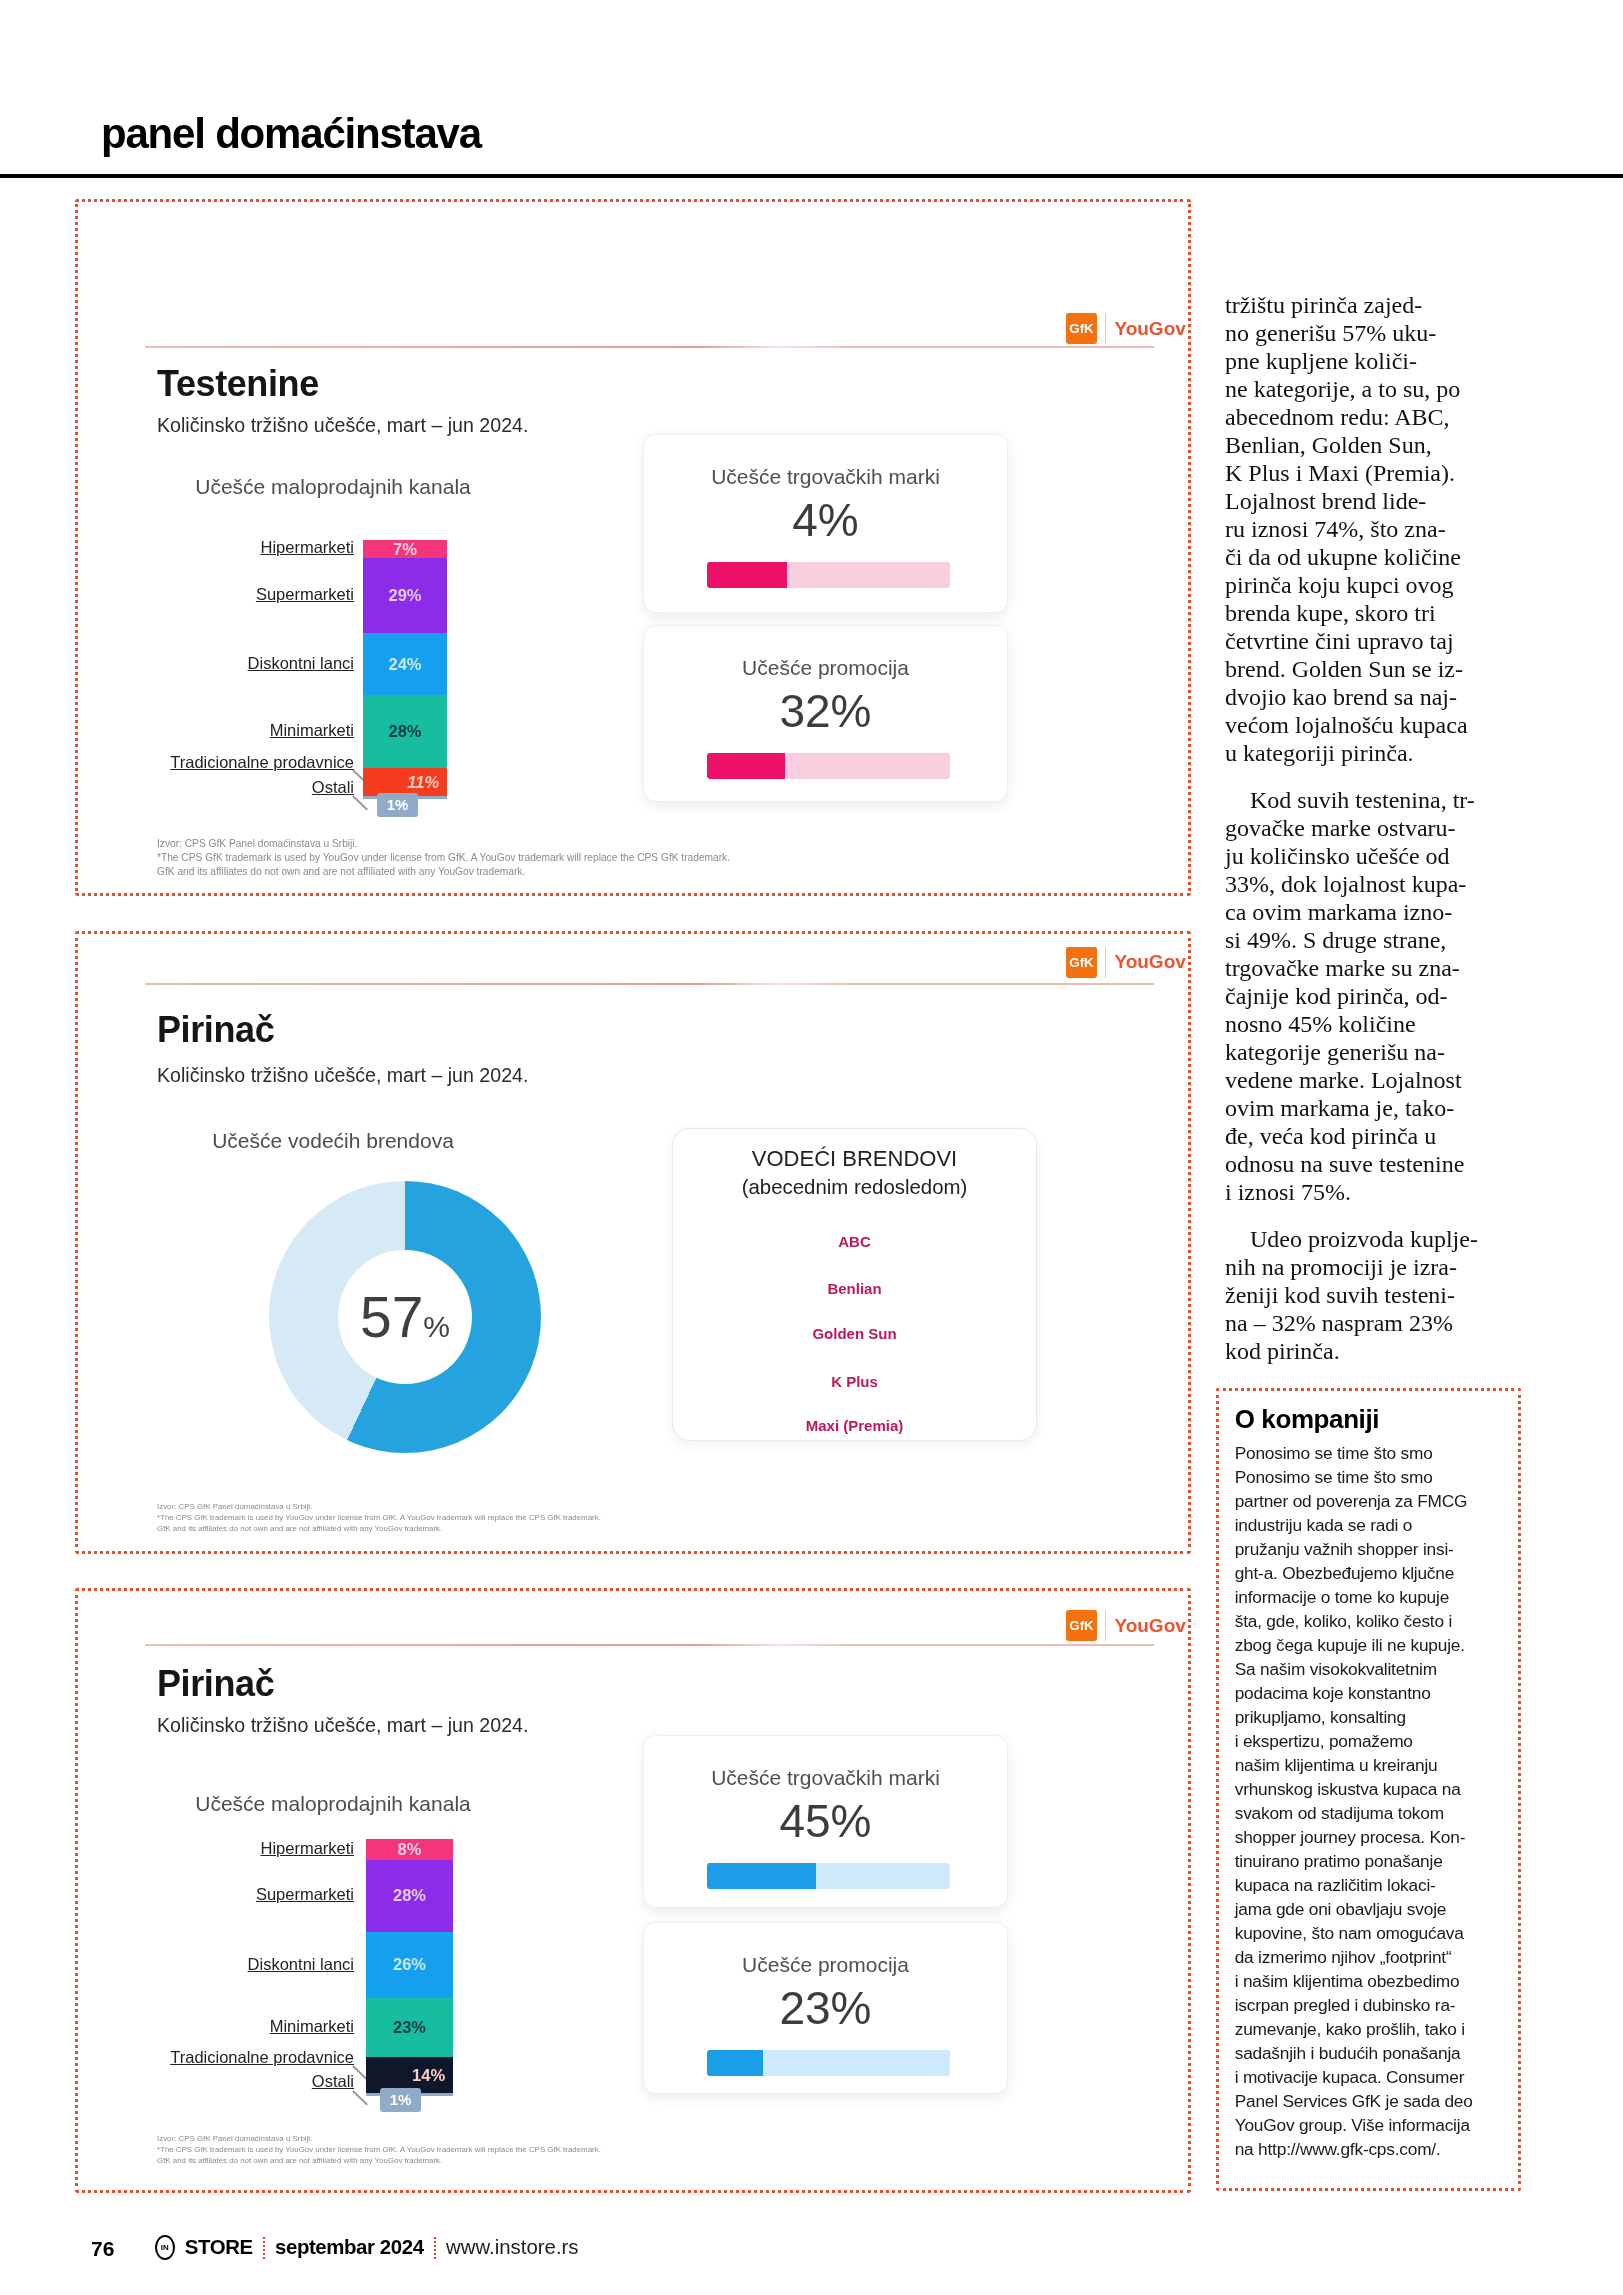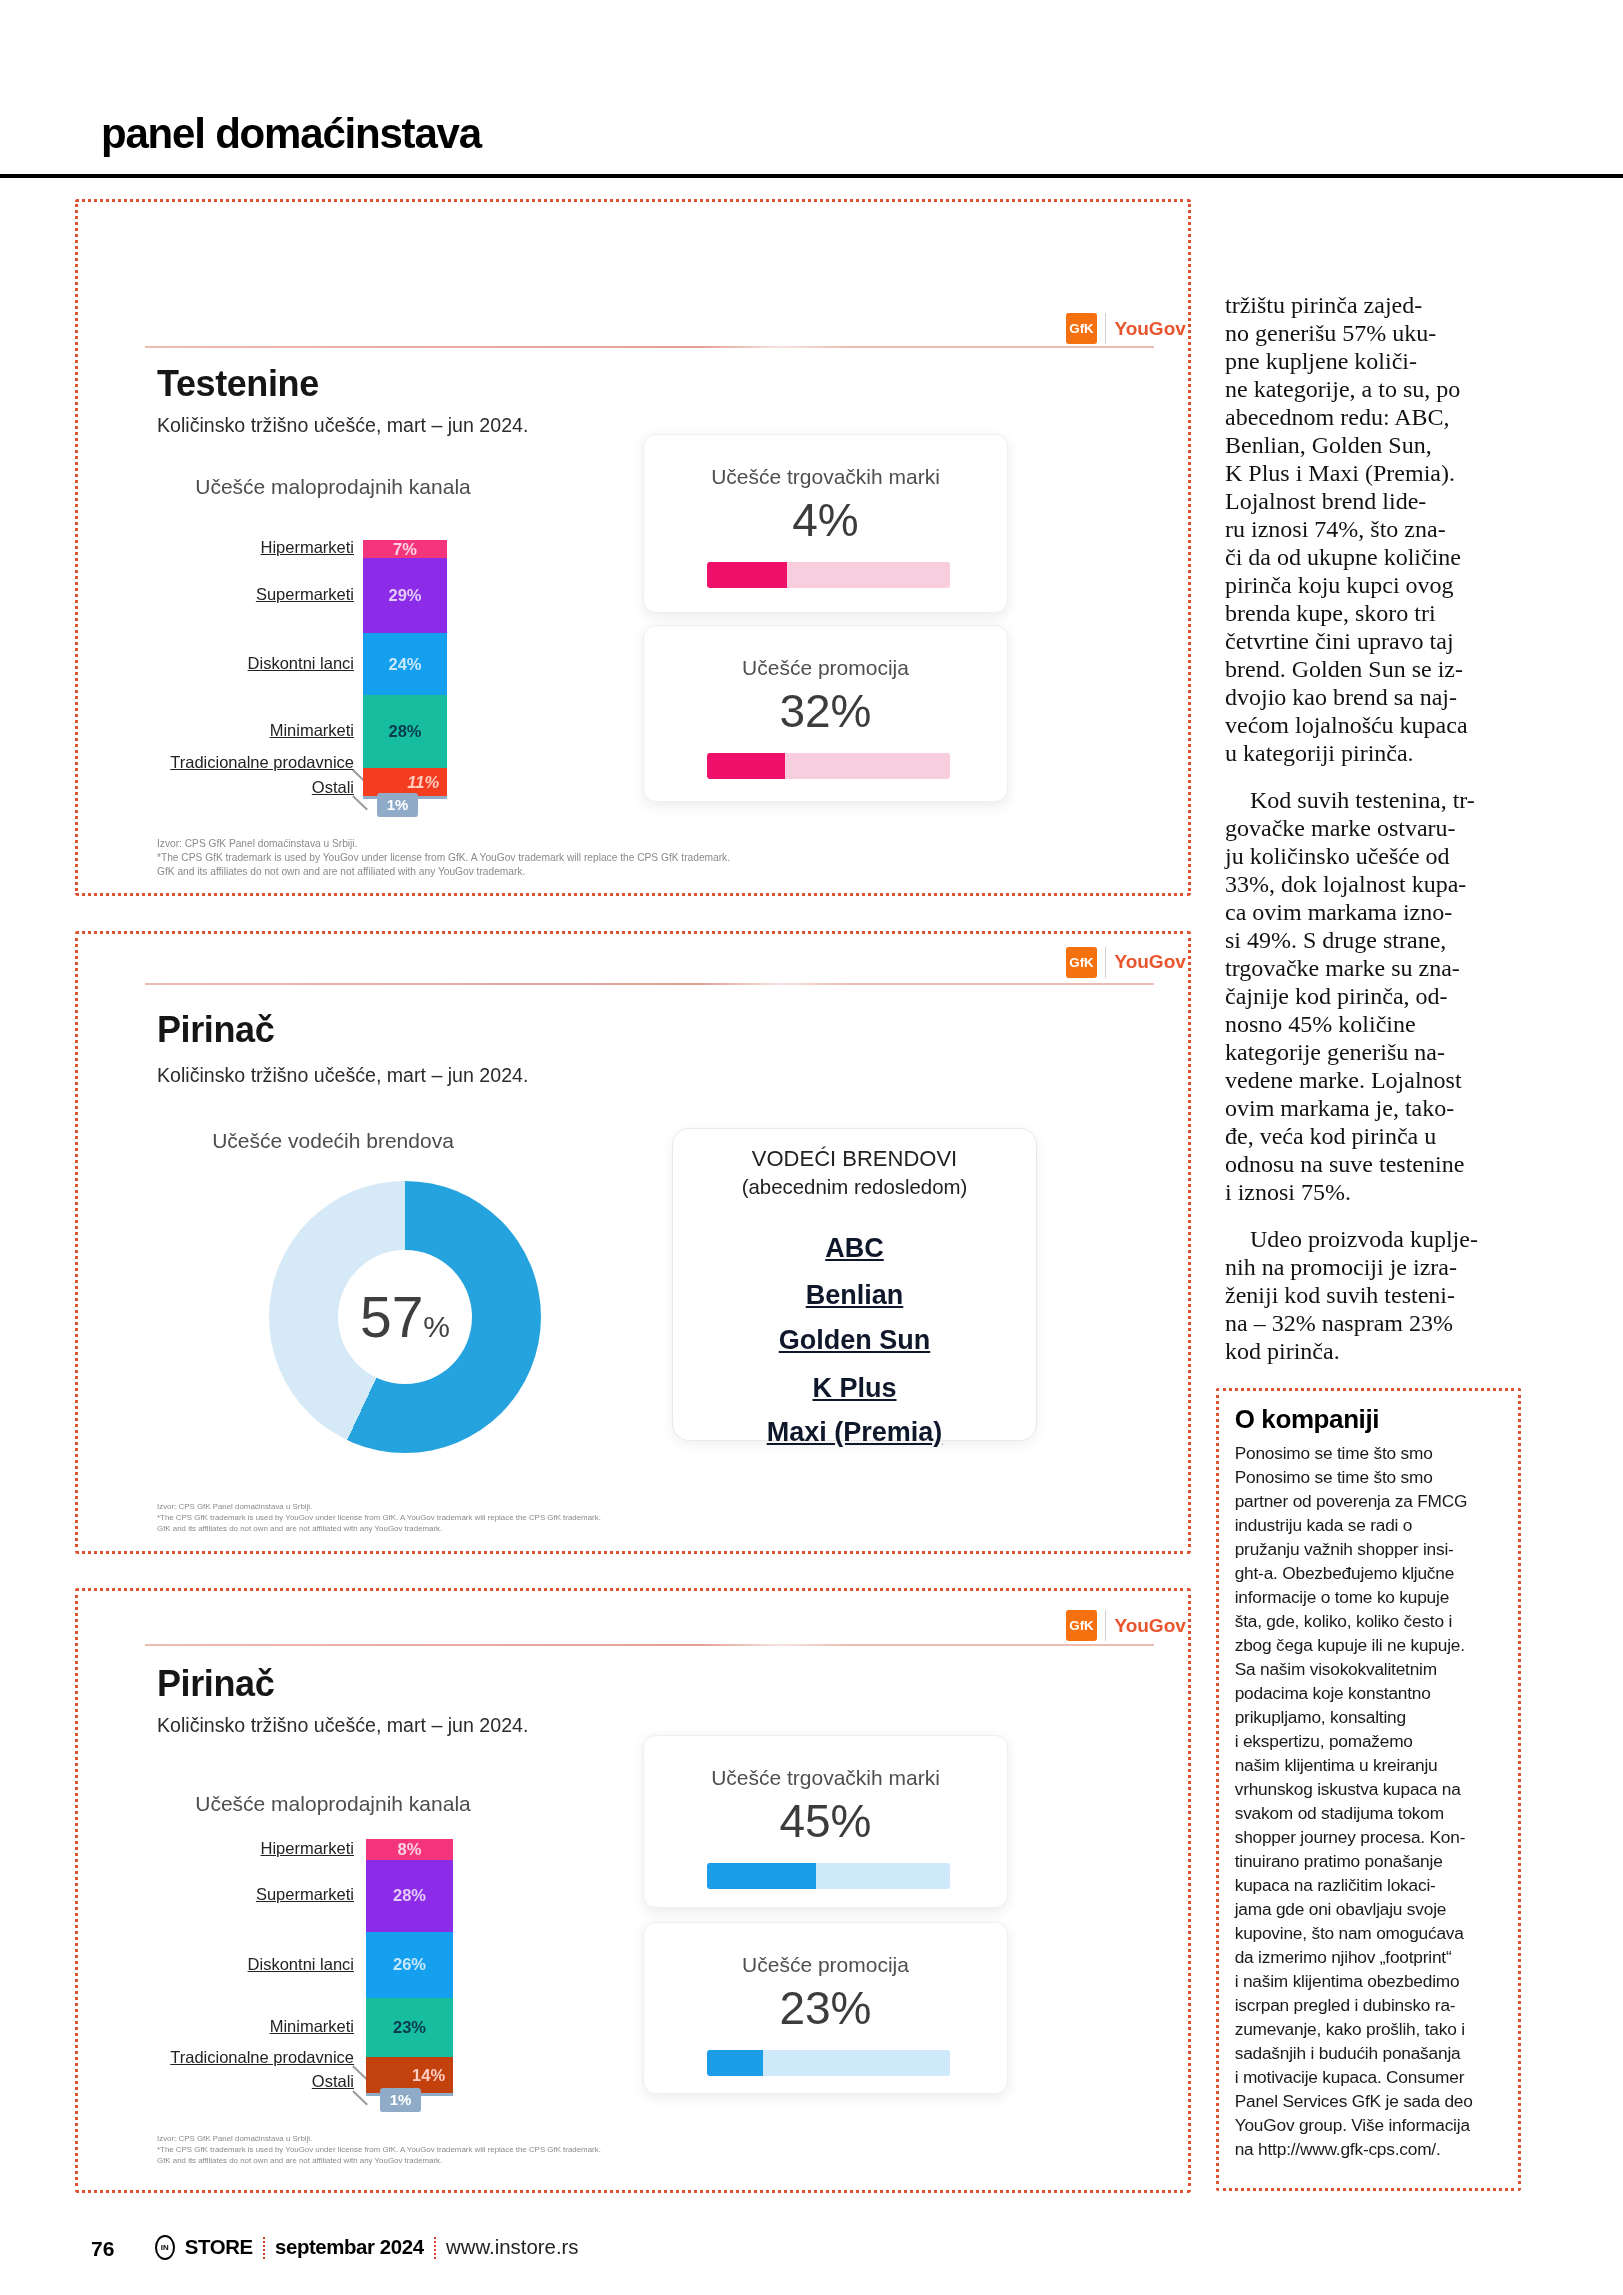--- a/index.html
+++ b/index.html
@@ -51,21 +51,21 @@
   .donut-hole{position:absolute;left:69px;top:69px;width:134px;height:134px;border-radius:50%;background:#fff;
     display:flex;align-items:baseline;justify-content:center;}
   .donut-num{font-size:57px;color:#3f3f3f;line-height:134px;}
   .donut-unit{font-size:30px;color:#3f3f3f;}
 
   
   .brands-card{position:absolute;left:594px;top:194px;width:363px;height:311px;background:#fff;
     border:0.8px solid #e9e9e9;border-radius:17.3px;box-shadow:0 3.1px 12.6px rgba(0,0,0,0.06);}
   .bc-title{position:absolute;top:17.3px;left:0;right:0;text-align:center;font-size:22px;color:#222;}
   .bc-sub{position:absolute;top:47px;left:0;right:0;text-align:center;font-size:20.4px;color:#222;}
-  .brand{position:absolute;left:0;right:0;text-align:center;font-size:27px;font-weight:700;color:#0f172a;text-decoration:underline;}
+  .brand{position:absolute;left:0;right:0;text-align:center;font-size:15px;font-weight:700;color:#be185d;}
 
   .source{position:absolute;left:79px;color:#8a8a8a;}
   .source-lg{font-size:10.2px;line-height:14px;}
   .source-sm{font-size:7.9px;line-height:11px;}
 
   
   .article{position:absolute;left:1225px;top:291px;width:330px;
     font-family:"Liberation Serif",serif;font-size:24px;line-height:28px;color:#121212;}
   .article p{margin:0;white-space:pre-line;}
   .article p + p{margin-top:19px;}
@@ -205,21 +205,21 @@
       <span style="top:481px;">Ostali</span>
     </div>
     <div class="leader" style="left:275px;top:474px;"></div>
     <div class="leader" style="left:275px;top:499px;"></div>
 
     <div class="stacked" style="left:288px;top:248px;width:87px;height:257px;">
         <div class="seg" style="height: 8%; background: rgb(245, 53, 123); color: rgb(251, 211, 225);">8%</div>
         <div class="seg" style="height: 28%; background: rgb(140, 44, 232); color: rgb(227, 204, 251);">28%</div>
         <div class="seg" style="height: 26%; background: rgb(20, 160, 239); color: rgb(200, 232, 252);">26%</div>
         <div class="seg" style="height: 23%; background: rgb(22, 189, 159); color: rgb(7, 58, 77);">23%</div>
-        <div class="seg" style="height: 14%; background: #c2410c; color: rgb(255, 204, 194);">14%</div>
+        <div class="seg" style="height: 14%; background: #0f172a; color: rgb(255, 204, 194);">14%</div>
         <div class="seg" style="height: 1%; background: rgb(143, 171, 200); color: rgb(255, 255, 255);"></div>
       </div>
     <div class="badge" style="left:302px;top:497px;">1%</div>
 
     <div class="pcard" style="top:144px;height:171px;">
       <div class="ptitle">Učešće trgovačkih marki</div>
       <div class="pvalue">45%</div>
       <div class="pbar" style="background: rgb(205, 233, 250);">
           <div class="pfill" style="width: 45%; background: rgb(27, 157, 232);"></div>
         </div>

